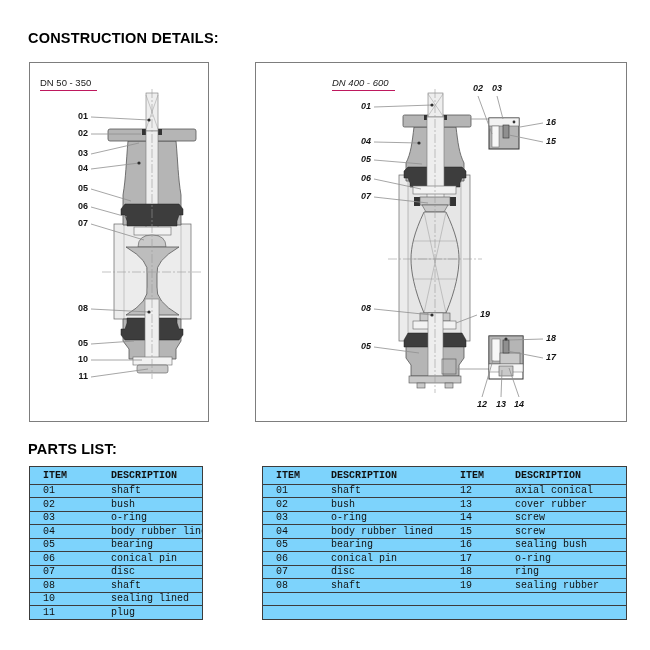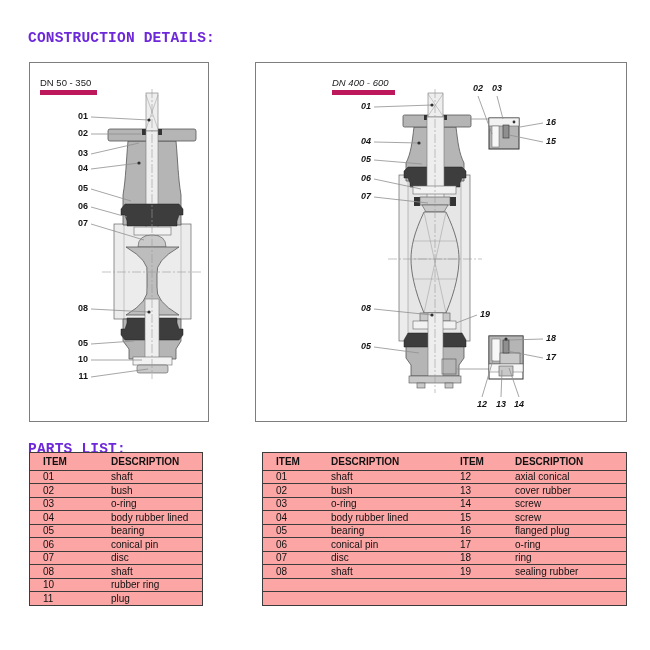--- a/index.html
+++ b/index.html
@@ -1,24 +1,24 @@
 <!DOCTYPE html>
 <html><head>
 <meta charset="utf-8">
 <style>
   html,body{margin:0;padding:0;background:#fff;}
   #page{position:relative;width:650px;height:650px;background:#ffffff;
         font-family:"Liberation Sans","DejaVu Sans",sans-serif;color:#111;overflow:hidden;}
-  .heading{position:absolute;font-size:14.5px;font-weight:bold;letter-spacing:.2px;color:#6d28d9;font-family:Liberation Mono, monospace;}
+  .heading{position:absolute;font-size:14.5px;font-weight:bold;letter-spacing:.2px;color:#000000;}
   #construction-heading{left:28px;top:30px;}
   #parts-heading{left:28px;top:441px;}
   .panel{position:absolute;border:1px solid #7d7d7d;background:#fff;}
   #panel-left{left:29px;top:62px;width:178px;height:358px;}
   #panel-right{left:255px;top:62px;width:370px;height:358px;font-style:italic;}
-  .dn-label{position:absolute;font-size:9.5px;color:#1a1a1a;border-bottom:5px solid #be185d;
+  .dn-label{position:absolute;font-size:9.5px;color:#1a1a1a;border-bottom:1px solid #be185d;
             padding:0 6px 2px 0;white-space:nowrap;}
   #dn-left{left:10px;top:14px;}
   #dn-right{left:76px;top:14px;}
   .drawing{position:absolute;left:0;top:0;}
   .callout{position:absolute;width:20px;font-size:9px;font-weight:bold;color:#141414;
            line-height:10px;white-space:nowrap;}
   
   .body{fill:#ececec;stroke:#666;stroke-width:.7}
   .body2{fill:#e6e6e6;stroke:#888;stroke-width:.5}
   .metal{fill:#b5b5b5;stroke:#555;stroke-width:.8}
@@ -29,22 +29,22 @@
   .mid{fill:#c9c9c9;stroke:#555;stroke-width:.6}
   .dark{fill:#333;stroke:none}
   .disc{fill:#bdbdbd;stroke:#555;stroke-width:.8}
   .spindle{fill:#e3e3e3;stroke:#555;stroke-width:.8}
   .screw{fill:#8f8f8f;stroke:#333;stroke-width:.6}
   .thin{stroke:#999;stroke-width:.5;fill:none}
   .outline{fill:none;stroke:#555;stroke-width:.6}
   .cl{stroke:#9a9a9a;stroke-width:.6;stroke-dasharray:9 2 2 2;fill:none}
   .leader{stroke:#8f8f8f;stroke-width:.8}
   
-  table{border-collapse:collapse;table-layout:fixed;position:absolute;top:452px;
-        border:1.5px solid #3c3c3c;background:#fca5a5;}
+  table{border-collapse:collapse;table-layout:fixed;position:absolute;top:466px;
+        border:1.5px solid #3c3c3c;background:#7dd3fc;font-family:Liberation Mono, monospace;}
   #table-left{left:29px;width:174px;}
   #table-right{left:262px;width:365px;}
   th,td{border-bottom:1px solid #3c3c3c;font-size:10px;line-height:10px;text-align:left;
         overflow:hidden;white-space:nowrap;font-weight:normal;}
   th{font-weight:bold;padding:3.5px 0 3px;}
   td{padding:1.5px 0 1px;height:10px;}
   #table-left th:nth-child(1),#table-left td:nth-child(1){width:62px;padding-left:13px;}
   #table-left th:nth-child(2),#table-left td:nth-child(2){padding-left:6px;}
   #table-right th:nth-child(1),#table-right td:nth-child(1){width:49px;padding-left:13px;}
   #table-right th:nth-child(2),#table-right td:nth-child(2){width:122px;padding-left:6px;}
@@ -275,21 +275,21 @@
         <tr>
           <td>07</td>
           <td>disc</td>
         </tr>
         <tr>
           <td>08</td>
           <td>shaft</td>
         </tr>
         <tr>
           <td>10</td>
-          <td>rubber ring</td>
+          <td>sealing lined</td>
         </tr>
         <tr>
           <td>11</td>
           <td>plug</td>
         </tr>
       </tbody>
     </table>
   <table id="table-right">
       <thead>
         <tr>
@@ -321,21 +321,21 @@
         <tr>
           <td>04</td>
           <td>body rubber lined</td>
           <td>15</td>
           <td>screw</td>
         </tr>
         <tr>
           <td>05</td>
           <td>bearing</td>
           <td>16</td>
-          <td>flanged plug</td>
+          <td>sealing bush</td>
         </tr>
         <tr>
           <td>06</td>
           <td>conical pin</td>
           <td>17</td>
           <td>o-ring</td>
         </tr>
         <tr>
           <td>07</td>
           <td>disc</td>

